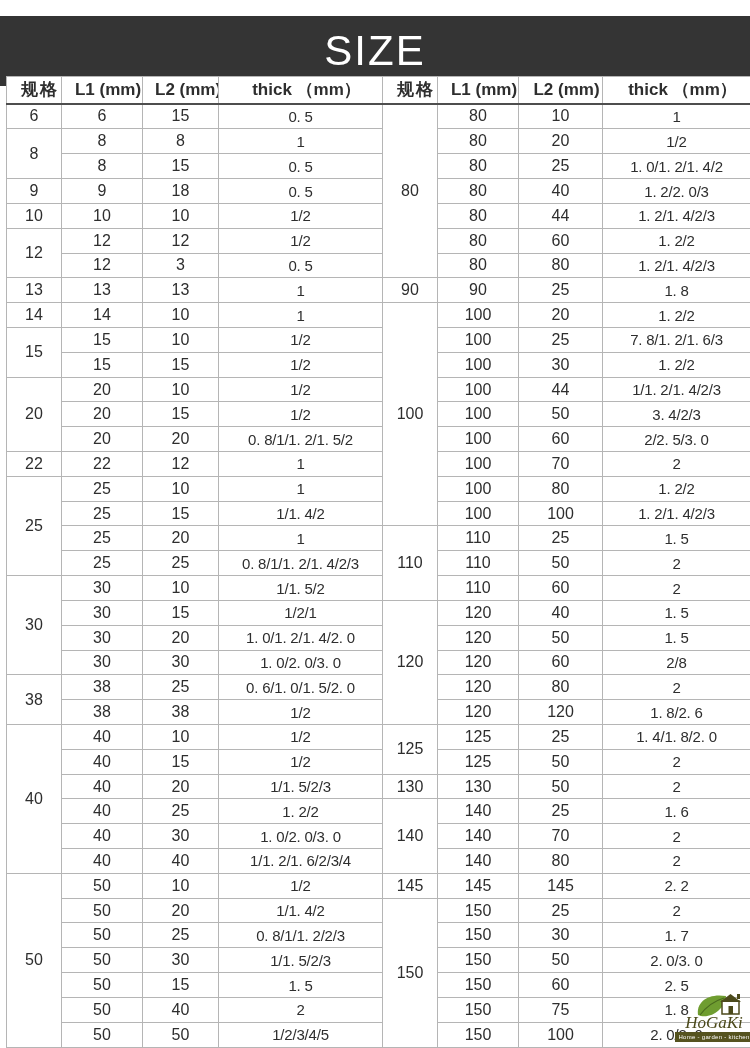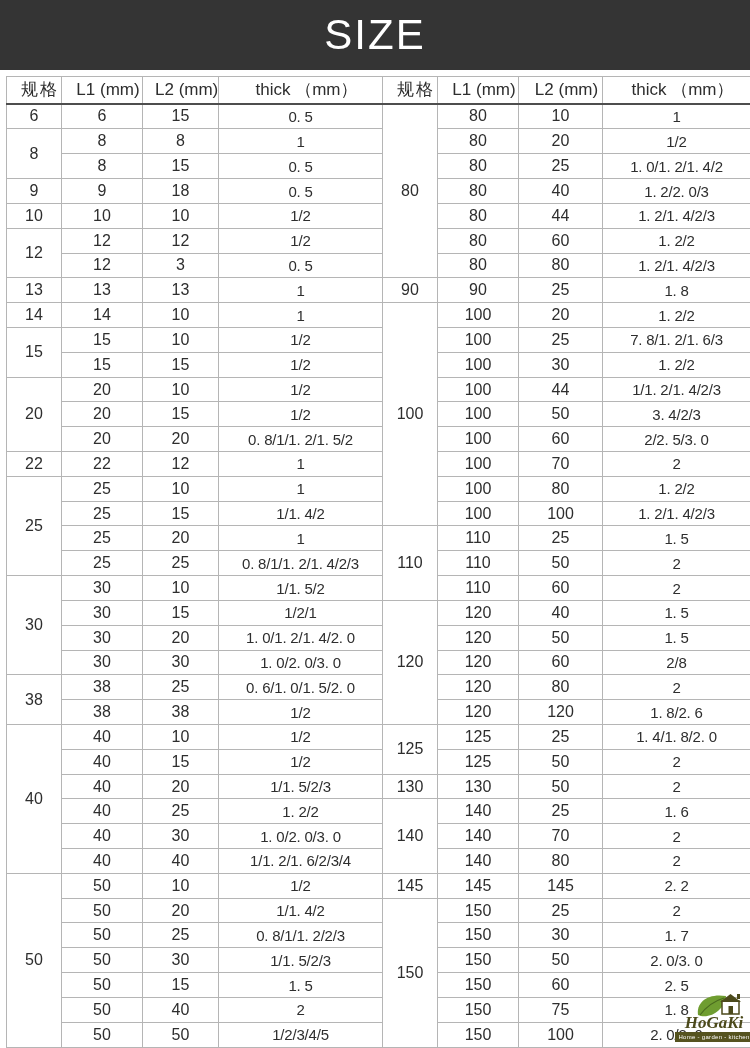--- a/index.html
+++ b/index.html
@@ -4,58 +4,58 @@
 <style>
   html,body{margin:0;padding:0;}
   body{
     width:750px;height:1048px;position:relative;background:#ffffff;
     overflow:hidden;
     font-family:"Liberation Sans", sans-serif;
     -webkit-font-smoothing:antialiased;
   }
   
   .banner{
-    position:absolute;left:0;top:0;width:750px;height:70px;
+    position:absolute;left:0;top:16px;width:750px;height:70px;
     background:#343434;display:flex;align-items:center;justify-content:center;
   }
   .banner h1{
     margin:0;color:#ffffff;font-size:42px;font-weight:400;
     letter-spacing:2px;font-family:"Liberation Sans", sans-serif;
   }
   
   table.size{
     position:absolute;left:6px;top:76px;width:744px;height:972px;
     border-collapse:collapse;table-layout:fixed;
     color:#2e2e2e;
   }
   table.size th, table.size td{
     border:1px solid #b5b5b5;
     text-align:center;vertical-align:middle;
     padding:0;overflow:hidden;white-space:nowrap;
   }
   table.size{border:1px solid #9a9a9a;}
   table.size thead tr{height:27px;}
   table.size th{
-    font-weight:400;font-size:17px;
+    font-weight:700;font-size:17px;
     border-bottom:2px solid #4e4e4e;
     background:#ffffff;
     padding-left:12px;
   }
   th.spec-h{font-family:"Liberation Serif", serif;font-size:15px;letter-spacing:2px;}
   td.spec{font-size:16px;}
   td.l1, td.l2{font-size:16px;}
   td.thick{font-size:15px;letter-spacing:-0.2px;}
   
   .logo{
     position:absolute;right:0;bottom:6px;width:72px;
     display:flex;flex-direction:column;align-items:center;z-index:5;
   }
   .logo .mark{line-height:0;margin-bottom:-4px;align-self:flex-end;margin-right:4px;}
   .logo .brand{
-    font-family:"Liberation Serif", serif;font-style:italic;font-weight:700;
+    font-family:"Liberation Serif", serif;font-style:italic;font-weight:400;
     font-size:17px;color:#4c4a1c;line-height:1;
   }
   .logo .tagline{
     margin-top:1px;background:#55531f;color:#ffffff;
     font-size:6px;line-height:1.4;padding:1px 3px;letter-spacing:0.3px;
     white-space:nowrap;
   }
 </style>
 </head>
 <body>

